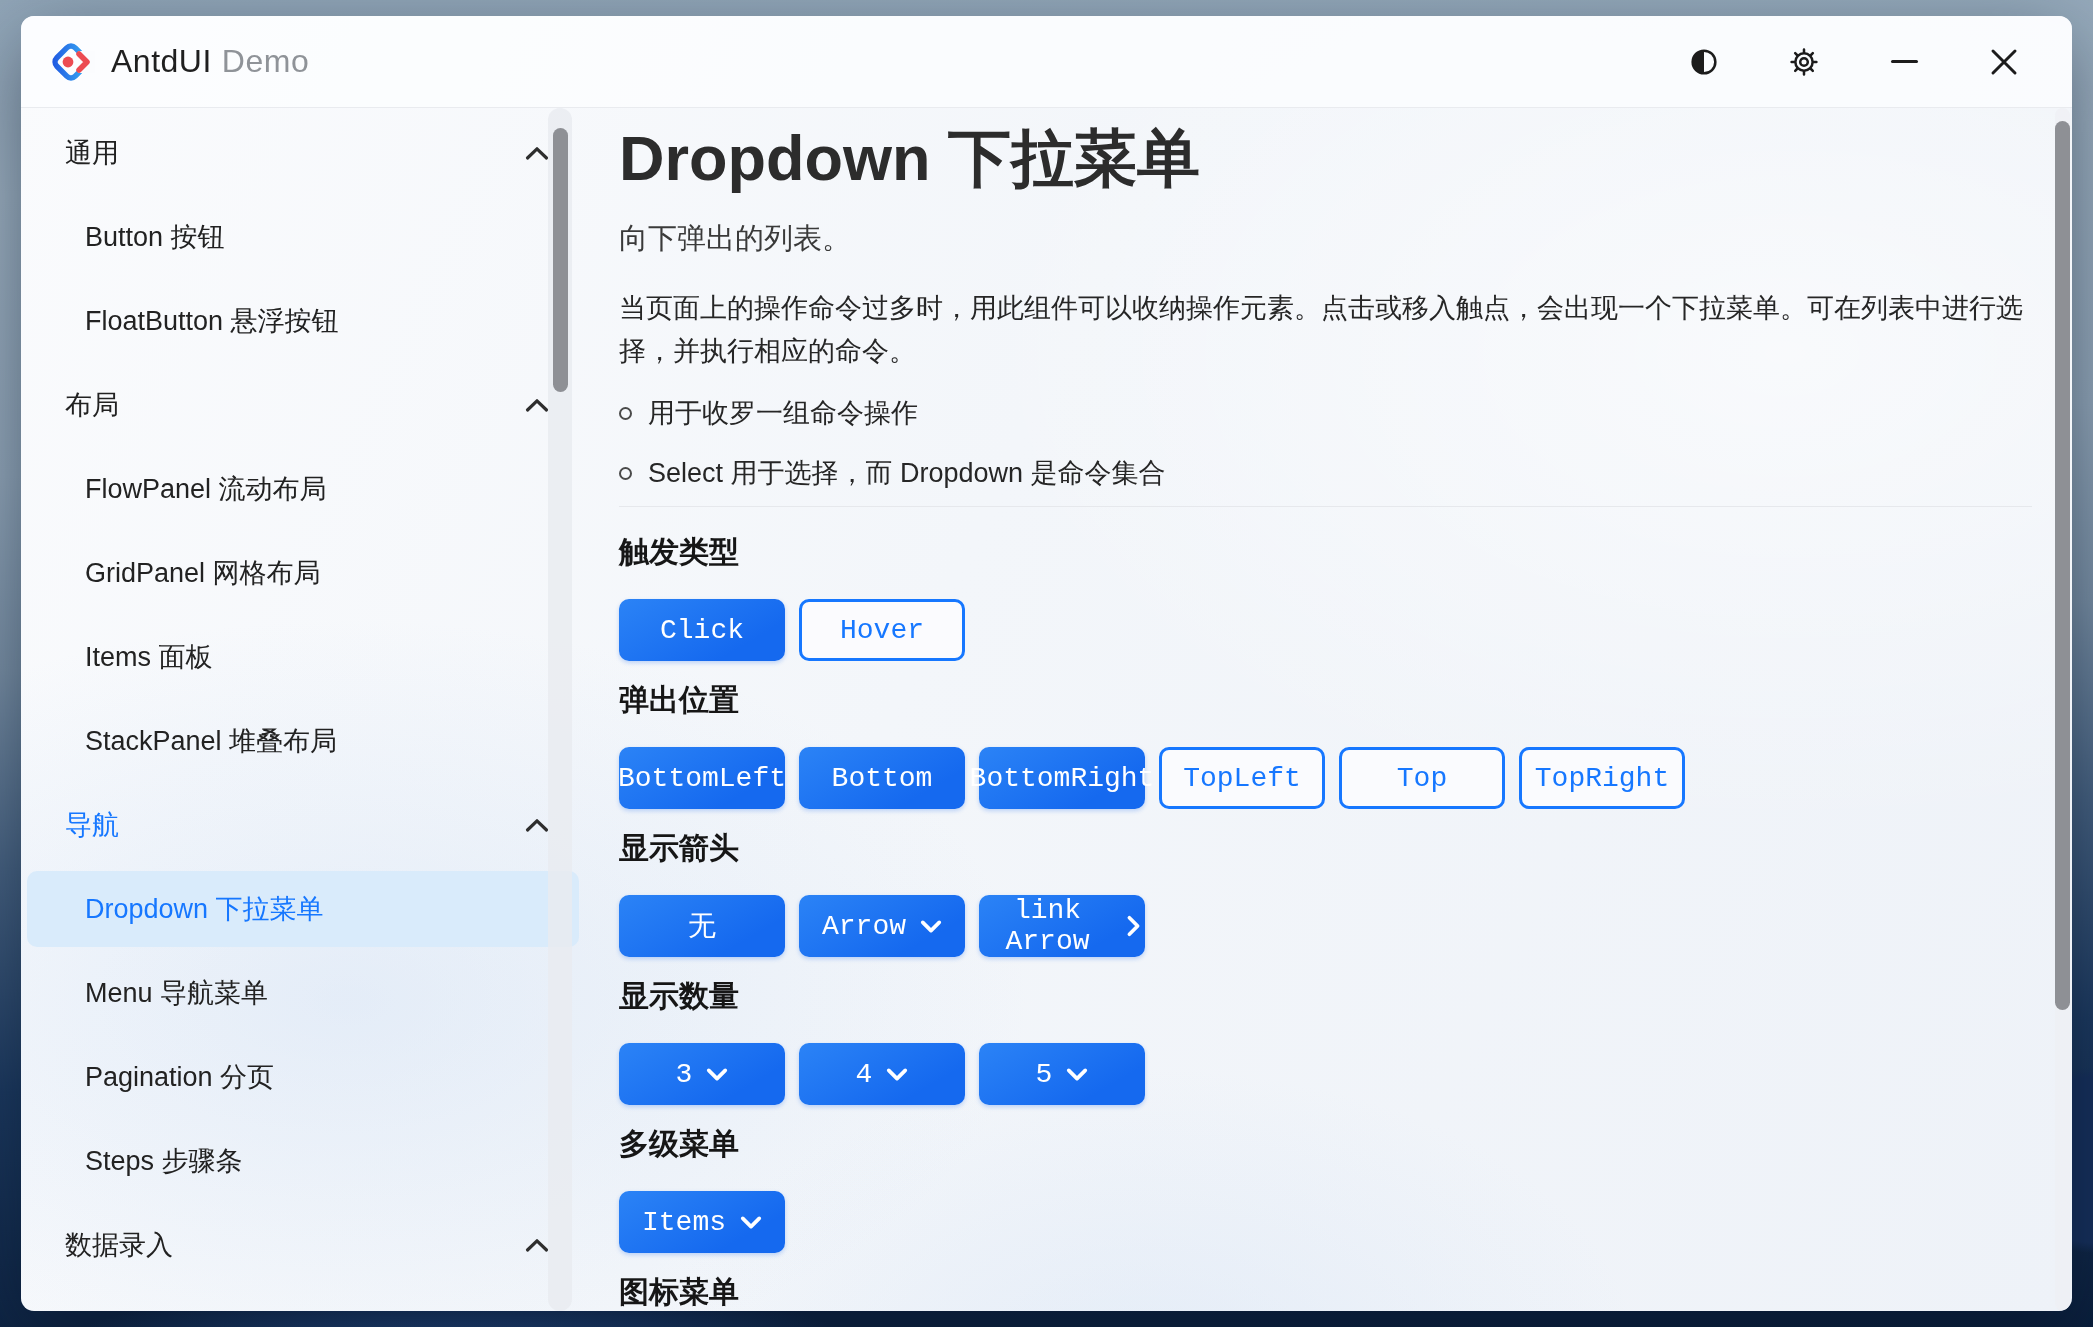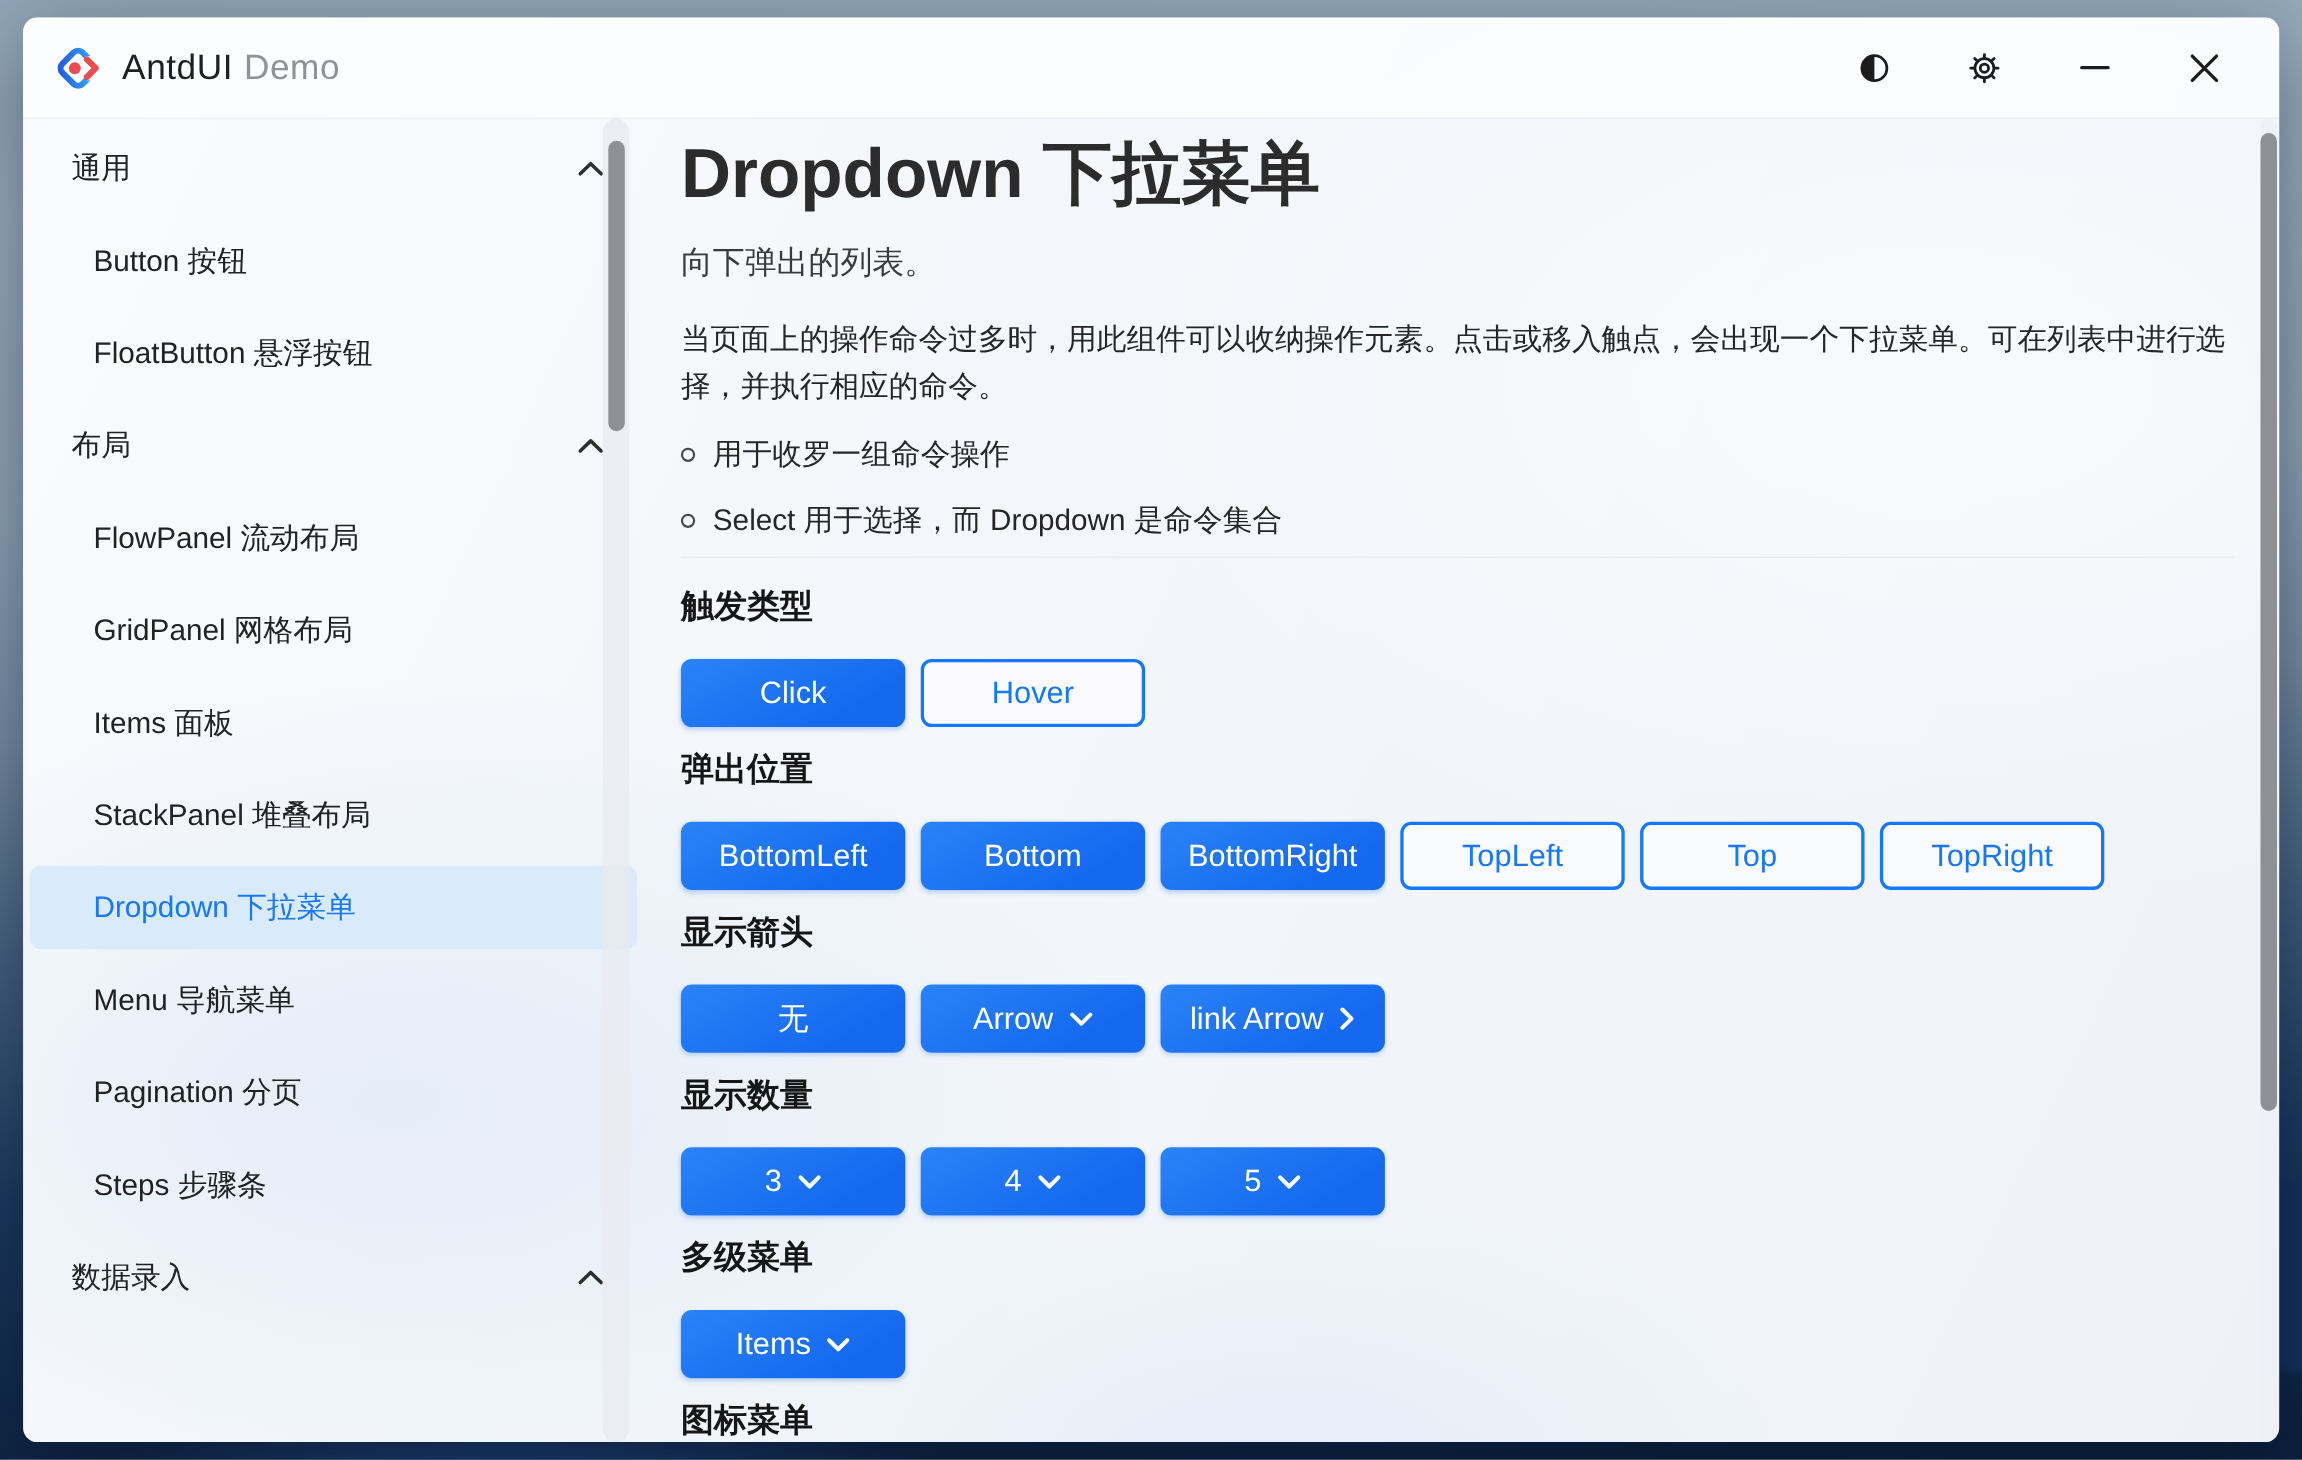--- a/index.html
+++ b/index.html
@@ -54,23 +54,23 @@
   .subtitle{margin:22px 0 0;font-size:29px;color:#3a3a3a;}
   .desc{margin:28px 0 0;font-size:27px;color:#262626;line-height:1.6;max-width:1440px;}
   .bullets{margin:26px 0 0;padding:0;list-style:none;font-size:27px;color:#262626;}
   .bullets li{display:flex;align-items:center;line-height:28px;}
   .bullets li + li{margin-top:32px;}
   .bullet-dot{width:9px;height:9px;border:2px solid #4a4a4a;border-radius:50%;margin-right:16px;flex:0 0 auto;}
   .divider{margin:19px 0 0;height:1px;background:#e6e8ec;}
   .section-title{margin:20px 0 0;font-size:30px;font-weight:600;color:#161616;line-height:38px;}
   .section-title.first{margin-top:26px;}
   .btn-row{margin:28px 0 0;display:flex;gap:14px;}
-  .demo-btn{width:204px;height:62px;border-radius:10px;box-sizing:border-box;border:none;
+  .demo-btn{width:166px;height:62px;border-radius:10px;box-sizing:border-box;border:none;
     display:flex;align-items:center;justify-content:center;gap:14px;
-    font-family:Liberation Sans, sans-serif;font-size:28px;cursor:pointer;padding:0 4px;}
+    font-family:Liberation Mono, monospace;font-size:28px;cursor:pointer;padding:0 4px;}
   .demo-btn.filled{background:linear-gradient(150deg,#2b83f6 0%,#1569ef 75%);color:#fff;
     box-shadow:0 2px 4px rgba(22,103,239,.25);}
   .demo-btn.outline{background:rgba(252,253,255,.78);border:3px solid #1677ff;color:#1677ff;}
   .demo-btn .bicon{display:flex;align-items:center;}
 </style>
 </head>
 <body>
 
 <div class="window">
 
@@ -149,20 +149,28 @@
         </div>
         <div class="side-row item">
           <span>GridPanel 网格布局</span>
         </div>
         <div class="side-row item">
           <span>Items 面板</span>
         </div>
         <div class="side-row item">
           <span>StackPanel 堆叠布局</span>
         </div>
+        <div class="side-row group active-group">
+          <span>导航</span>
+          <span class="chev">
+            <svg width="24" height="15" viewBox="0 0 24 15">
+              <path d="M2.5 12 L12 2.8 L21.5 12" fill="none" stroke="currentColor" stroke-width="3.2" stroke-linecap="round" stroke-linejoin="round"></path>
+            </svg>
+          </span>
+        </div>
         <div class="side-row item selected">
           <span>Dropdown 下拉菜单</span>
         </div>
         <div class="side-row item">
           <span>Menu 导航菜单</span>
         </div>
         <div class="side-row item">
           <span>Pagination 分页</span>
         </div>
         <div class="side-row item">

